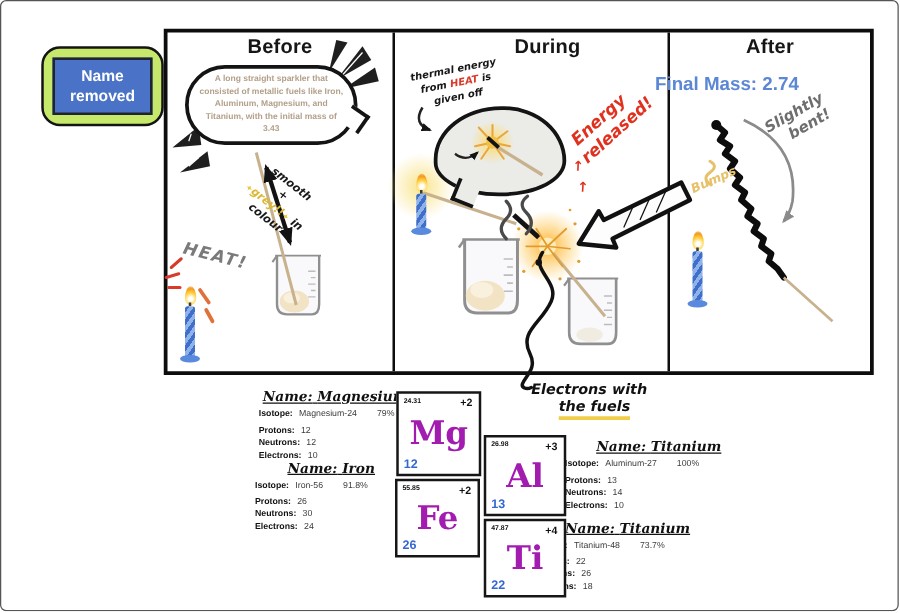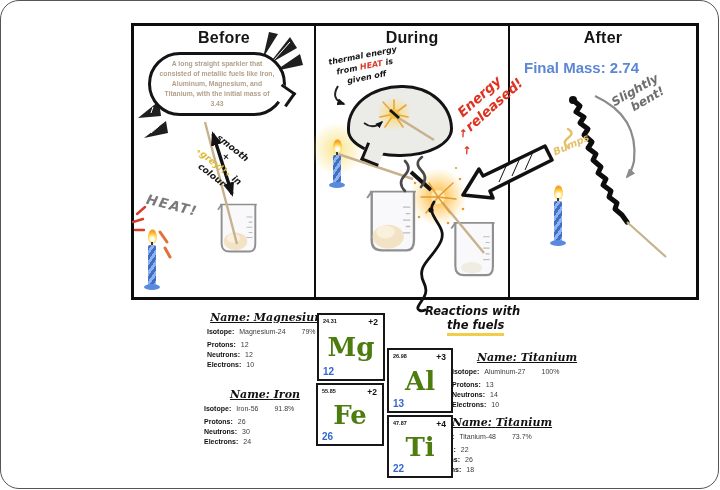--- a/index.html
+++ b/index.html
@@ -1,33 +1,33 @@
 <!DOCTYPE html>
 <html><head>
 <meta charset="utf-8">
 <style>
   html,body{margin:0;padding:0;background:#fff;}
   #poster{position:relative;width:717px;height:487px;background:#fff;border:1.5px solid #555;
-          border-radius:19px;overflow:hidden;font-family:"Liberation Sans",sans-serif;}
+          border-radius:5px;overflow:hidden;font-family:"Liberation Sans",sans-serif;}
   .abs{position:absolute;}
   .hand{font-family:"DejaVu Sans",sans-serif;font-style:italic;font-weight:700;}
 
   
   #name-box{left:32px;top:36px;width:94px;height:60px;background:#c6e86b;border:2.5px solid #141414;
             border-radius:15px;display:flex;align-items:center;justify-content:center;z-index:6;}
   #name-box-inner{width:76px;height:42px;background:#4a72c6;border:2px solid #20242c;display:flex;
             flex-direction:column;align-items:center;justify-content:center;color:#fff;
             font-size:12.5px;font-weight:600;line-height:1.3;}
 
   
   #main-box{left:130px;top:22px;width:568px;height:277px;border:3.5px solid #0d0d0d;background:#fff;
             display:flex;z-index:1;box-sizing:border-box;}
   .panel{position:relative;height:100%;}
   #panel-before{flex:0 0 180px;border-right:2.5px solid #0d0d0d;}
-  #panel-during{flex:0 0 192px;border-right:2.5px solid #0d0d0d;}
+  #panel-during{flex:0 0 192px;border-right:2.5px solid #0d0d0d;margin-left:26px;}
   #panel-after{flex:1 1 auto;}
   .panel-title{text-align:center;font-size:16px;font-weight:800;color:#161616;margin-top:3px;letter-spacing:.2px;}
 
   
   .bubble{border:3px solid #141414;background:#fff;z-index:4;}
   #before-bubble{left:147px;top:51px;width:138px;height:64px;border-radius:36px;
             display:flex;align-items:center;justify-content:center;padding:4px 8px;box-sizing:border-box;}
   #before-bubble::after{content:"";position:absolute;right:-10px;top:32px;width:14px;height:14px;background:#fff;
             border-right:3px solid #141414;border-top:3px solid #141414;transform:rotate(35deg);}
   #before-bubble-text{font-size:6.8px;font-weight:700;color:#b3a08a;text-align:center;line-height:1.45;}
@@ -79,21 +79,21 @@
   .erow.iso{margin-bottom:6px;}
   .elabel{font-weight:700;color:#111;}
   .evalue{margin-left:5px;color:#3c3c3c;}
   .eabund{margin-left:16px;color:#3c3c3c;}
 
   
   .ecard{background:#fff;border:2px solid #161616;z-index:6;box-sizing:border-box;}
   .ecard .mass{position:absolute;top:3px;left:4px;font-size:5.5px;font-weight:700;color:#111;}
   .ecard .charge{position:absolute;top:2px;right:5px;font-size:8.5px;font-weight:700;color:#111;}
   .ecard .symbol{position:absolute;left:50%;top:52%;transform:translate(-50%,-52%);
-            font-family:"DejaVu Serif",serif;font-weight:700;font-size:26px;color:#4d7c0f;}
+            font-family:"DejaVu Serif",serif;font-weight:700;font-size:26px;color:#a21caf;}
   .ecard .anum{position:absolute;bottom:2px;left:4px;font-size:10px;font-weight:800;color:#3568cf;}
 </style>
 </head>
 <body>
 
 <div id="poster">
 
   <div id="main-box" class="abs">
     <div id="panel-before" class="panel">
       <div class="panel-title">Before</div>
@@ -224,20 +224,26 @@
     <path d="M433,201 C423,215 447,224 440,240 C432,258 414,264 423,282 C429,294 419,300 417,306 C416,309 420,311 424,309" fill="none" stroke="#111" stroke-width="2.8" stroke-linecap="round"></path>
     <circle cx="430" cy="209" r="2.6" fill="#111"></circle>
 
     <circle cx="572" cy="99" r="4" fill="#0d0d0d"></circle>
     <polyline points="572,99 579,105 575,111 583,116 579,122 587,128 583,134 591,141 587,147 595,153 592,159 600,166 597,172 605,178 602,184 610,190 608,196 616,202 614,208 621,214 626,221" fill="none" stroke="#0d0d0d" stroke-width="5" stroke-linejoin="round" stroke-linecap="round"></polyline>
     <line x1="626" y1="221" x2="665" y2="256" stroke="#c8b28e" stroke-width="2.2"></line>
     <path d="M594,95 Q638,115 633,160 Q631,170 626,176" fill="none" stroke="#8b8b8b" stroke-width="2.2" marker-end="url(#ahg)"></path>
     <path d="M567,128 q7,4 0,9 q-7,5 1,10" fill="none" stroke="#e6c169" stroke-width="2.4" stroke-linecap="round"></path>
   </svg>
 
+  <div id="name-box" class="abs">
+    <div id="name-box-inner">
+      <div>Name</div>
+      <div>removed</div>
+    </div>
+  </div>
 
   <div id="before-bubble" class="abs bubble">
     <div id="before-bubble-text">A long straight sparkler that consisted of metallic fuels like Iron, Aluminum, Magnesium, and Titanium, with the initial mass of 3.43</div>
   </div>
   <div id="smooth-note" class="abs hand">
     <div>smooth</div>
     <div>+</div>
     <div>
       <span class="sparkle">✦</span><span class="grey-word">grey!!</span><span class="sparkle">✦</span>
       <span>in</span>
@@ -304,21 +310,21 @@
     <div style="margin-left:14px">bent!</div>
   </div>
   <div class="abs candle" style="left:548px;top:184px">
     <div class="flame"></div>
       <div class="wick"></div>
     <div class="cbody"></div>
       <div class="cbase"></div>
   </div>
 
   <div id="reactions-note" class="abs hand">
-    <div>Reactions with</div>
+    <div>Electrons with</div>
     <div><span id="reactions-line2">the fuels</span></div>
   </div>
 
   <div class="abs einfo" style="left:206px;top:310px;width:122px">
     <div class="einfo-title">
       <span>Name:</span> <span>Magnesium</span></div>
     <div class="erow iso">
         <span class="elabel">Isotope:</span>
         <span class="evalue">Magnesium-24</span>
         <span class="eabund">79%</span>
@@ -330,21 +336,21 @@
     <div class="erow">
         <span class="elabel">Neutrons:</span>
         <span class="evalue">12</span>
       </div>
     <div class="erow">
         <span class="elabel">Electrons:</span>
         <span class="evalue">10</span>
       </div>
   </div>
 
-  <div class="abs einfo" style="left:203px;top:387px;width:122px">
+  <div class="abs einfo" style="left:203px;top:367px;width:122px">
     <div class="einfo-title">
       <span>Name:</span> <span>Iron</span></div>
     <div class="erow iso">
         <span class="elabel">Isotope:</span>
         <span class="evalue">Iron-56</span>
         <span class="eabund">91.8%</span>
       </div>
     <div class="erow">
         <span class="elabel">Protons:</span>
         <span class="evalue">26</span>

